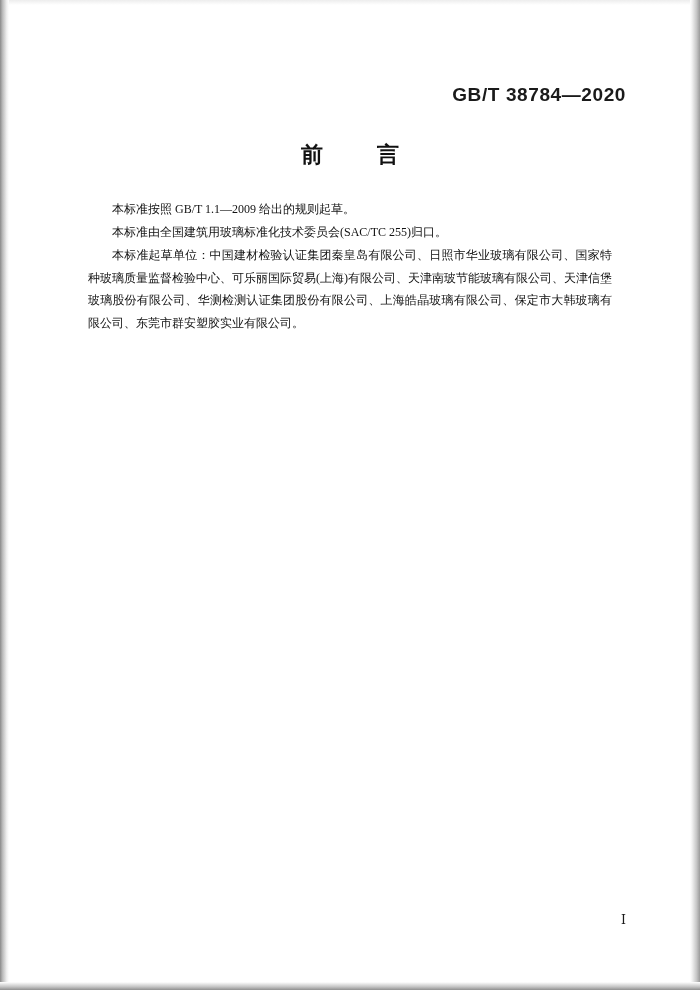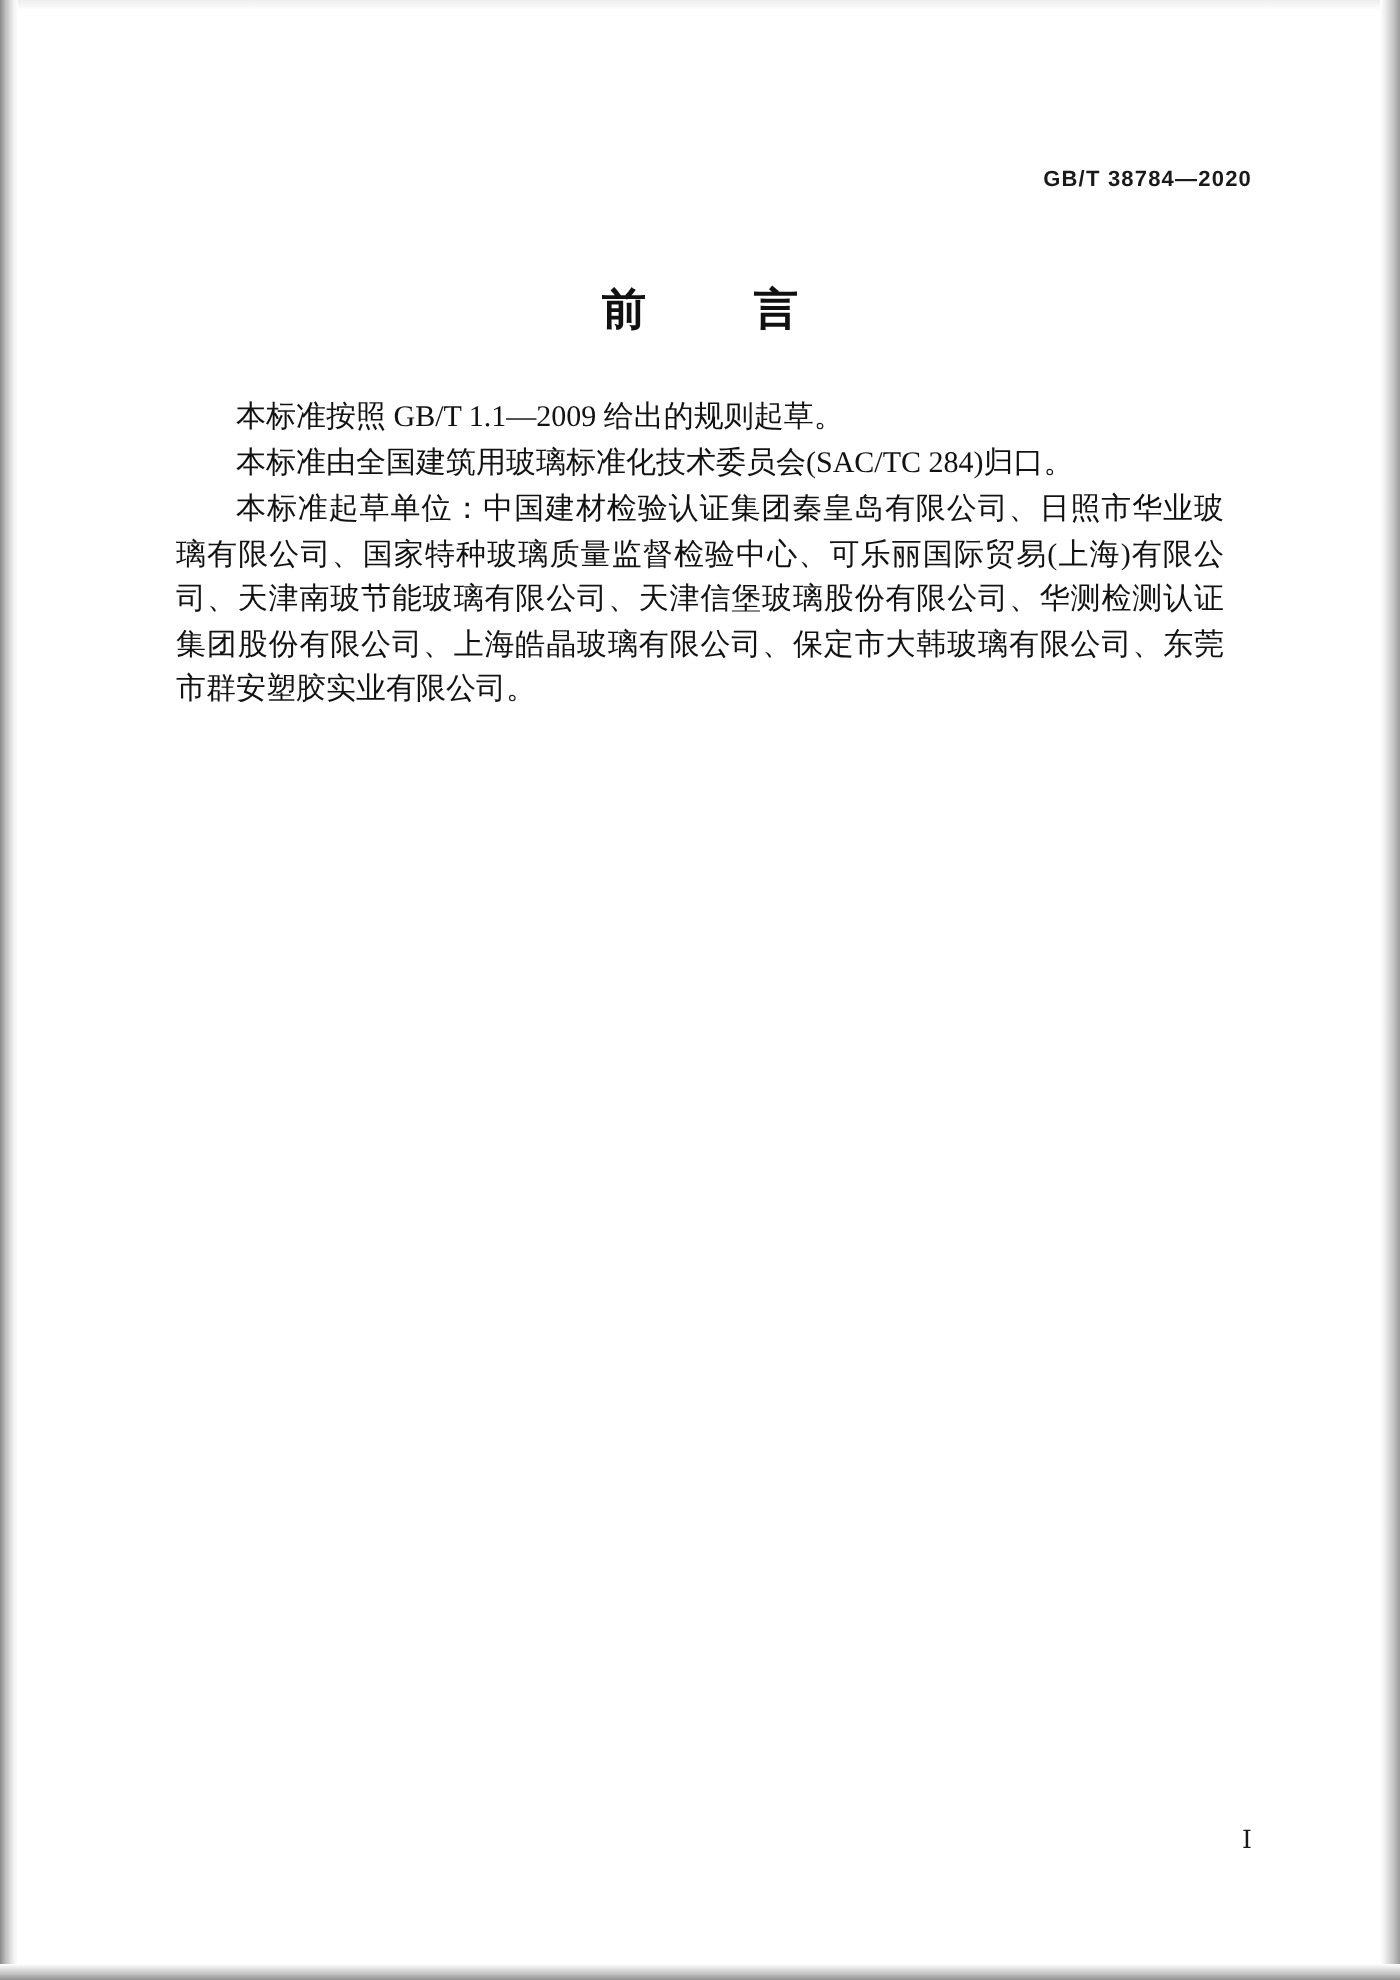--- a/index.html
+++ b/index.html
@@ -44,21 +44,21 @@
     left: 0; top: 0;
     width: 700px; height: 5px;
     background: linear-gradient(to bottom, #ededed 0%, #ffffff 100%);
   }
 
   .header {
     position: absolute;
     top: 84px;
     right: 74px;
     font-family: "Liberation Sans", "DejaVu Sans", sans-serif;
-    font-size: 11px;
+    font-size: 19px;
     letter-spacing: 0.6px;
     color: #1a1a1a;
     font-weight: 600;
   }
 
   .doc-title {
     position: absolute;
     top: 140px;
     left: 0;
     width: 700px;
@@ -69,21 +69,21 @@
     text-indent: 16px;
     color: #111111;
     font-family: "DejaVu Serif", "Liberation Serif", serif;
   }
 
   .body-text {
     position: absolute;
     top: 198px;
     left: 88px;
     width: 524px;
-    font-size: 15px;
+    font-size: 12px;
     line-height: 22.5px;
     color: #121212;
     text-align: justify;
     text-justify: inter-ideograph;
   }
   .para {
     text-indent: 2em;
     margin: 0 0 0.5px 0;
   }
   .para.multi {
@@ -108,19 +108,19 @@
   <div class="scan-edge-left"></div>
   <div class="scan-edge-right"></div>
   <div class="scan-edge-bottom"></div>
 
   <div class="header">GB/T 38784—2020</div>
 
   <div class="doc-title">前　言</div>
 
   <div class="body-text">
     <p class="para">本标准按照 GB/T 1.1—2009 给出的规则起草。</p>
-    <p class="para">本标准由全国建筑用玻璃标准化技术委员会(SAC/TC 284)归口。</p>
+    <p class="para">本标准由全国建筑用玻璃标准化技术委员会(SAC/TC 255)归口。</p>
     <p class="para multi">本标准起草单位：中国建材检验认证集团秦皇岛有限公司、日照市华业玻璃有限公司、国家特种玻璃质量监督检验中心、可乐丽国际贸易(上海)有限公司、天津南玻节能玻璃有限公司、天津信堡玻璃股份有限公司、华测检测认证集团股份有限公司、上海皓晶玻璃有限公司、保定市大韩玻璃有限公司、东莞市群安塑胶实业有限公司。</p>
   </div>
 
   <div class="page-number">Ⅰ</div>
 
 </div>
 
 </body></html>

